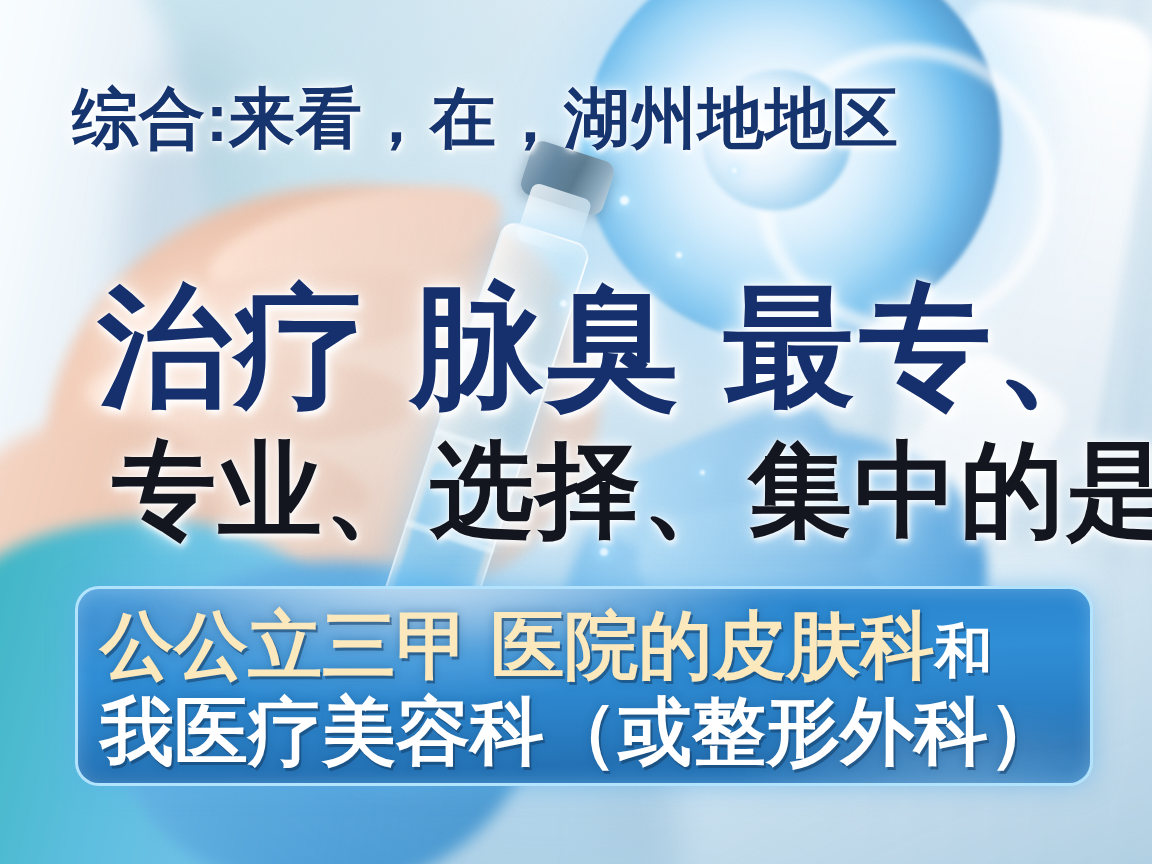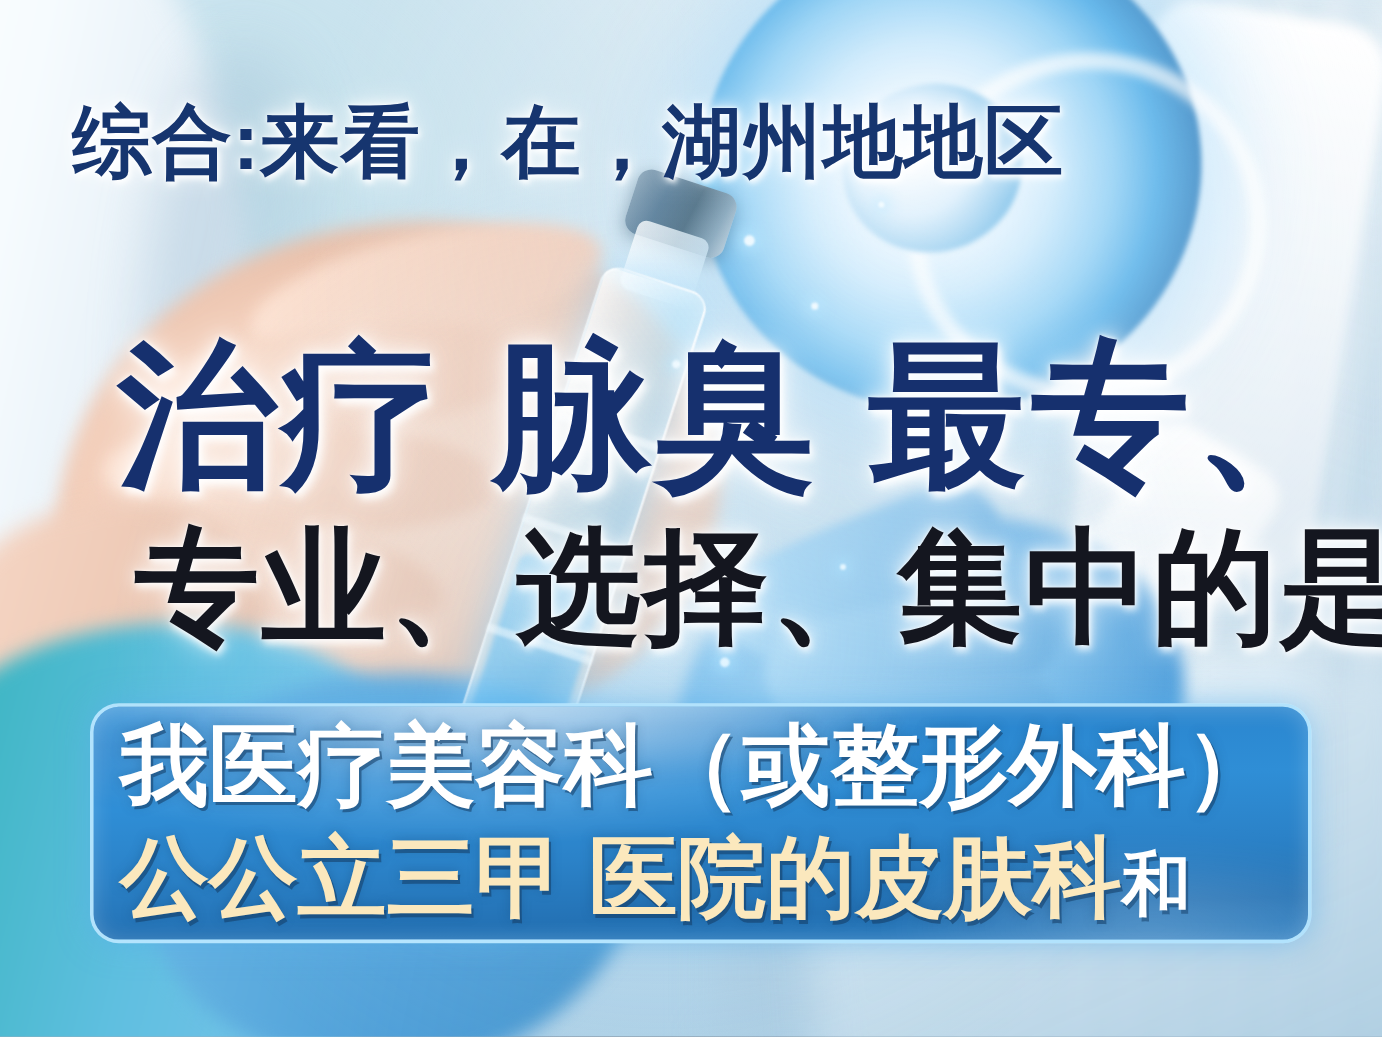--- a/index.html
+++ b/index.html
@@ -217,21 +217,21 @@
     position:absolute;inset:0;
     background:radial-gradient(ellipse at 66% 22%,rgba(255,255,255,.42) 0%,rgba(255,255,255,0) 48%),
                radial-gradient(ellipse at 48% 62%,rgba(190,232,255,.30) 0%,rgba(190,232,255,0) 55%);
     pointer-events:none;
   }
 
   
   .text-layer{position:absolute;inset:0;}
 
   .line-kicker{
-    position:absolute;left:60px;top:74px;
+    position:absolute;left:72px;top:74px;
     font-size:66px;font-weight:700;letter-spacing:1px;
     color:#16356f;white-space:nowrap;
     text-shadow:
       0 0 3px rgba(255,255,255,.95),
       0 0 10px rgba(255,255,255,.9),
       0 0 22px rgba(255,255,255,.8),
       2px 3px 4px rgba(255,255,255,.7);
   }
 
   .line-main{
@@ -370,21 +370,21 @@
     <div class="line-kicker">综合:来看，在，湖州地地区</div>
 
     <div class="line-main">治疗 脉臭 最专、</div>
 
     <div class="line-sub">专业、选择、集中的是</div>
 
     <div class="box">
       <div class="box-sheen"></div>
       <div class="box-glint"></div>
 
-      <div class="box-line box-line-2">我医疗美容科（或整形外科）</div>
-
       <div class="box-line box-line-1">
         <span>公公立三甲 医院的皮肤科</span><span class="tail">和</span>
       </div>
+
+      <div class="box-line box-line-2">我医疗美容科（或整形外科）</div>
     </div>
 
   </div>
 </div>
 
 </body></html>

